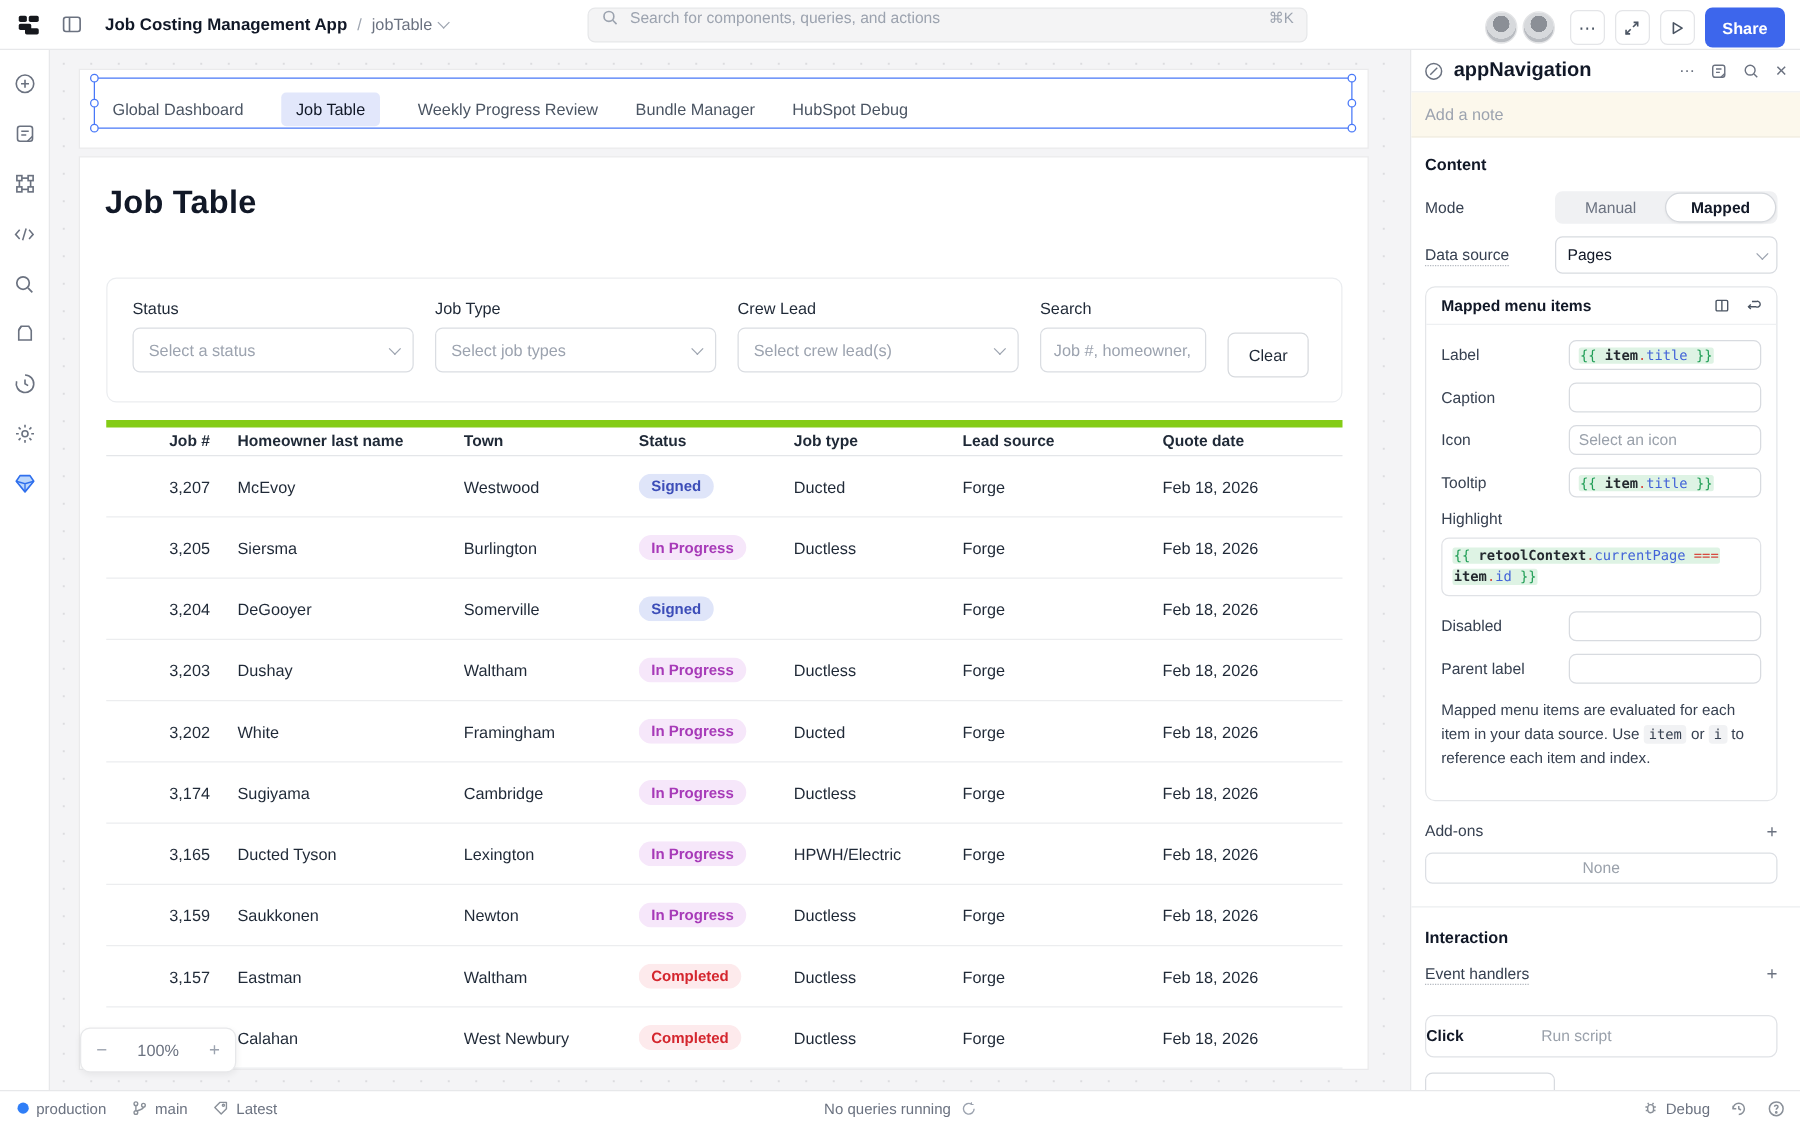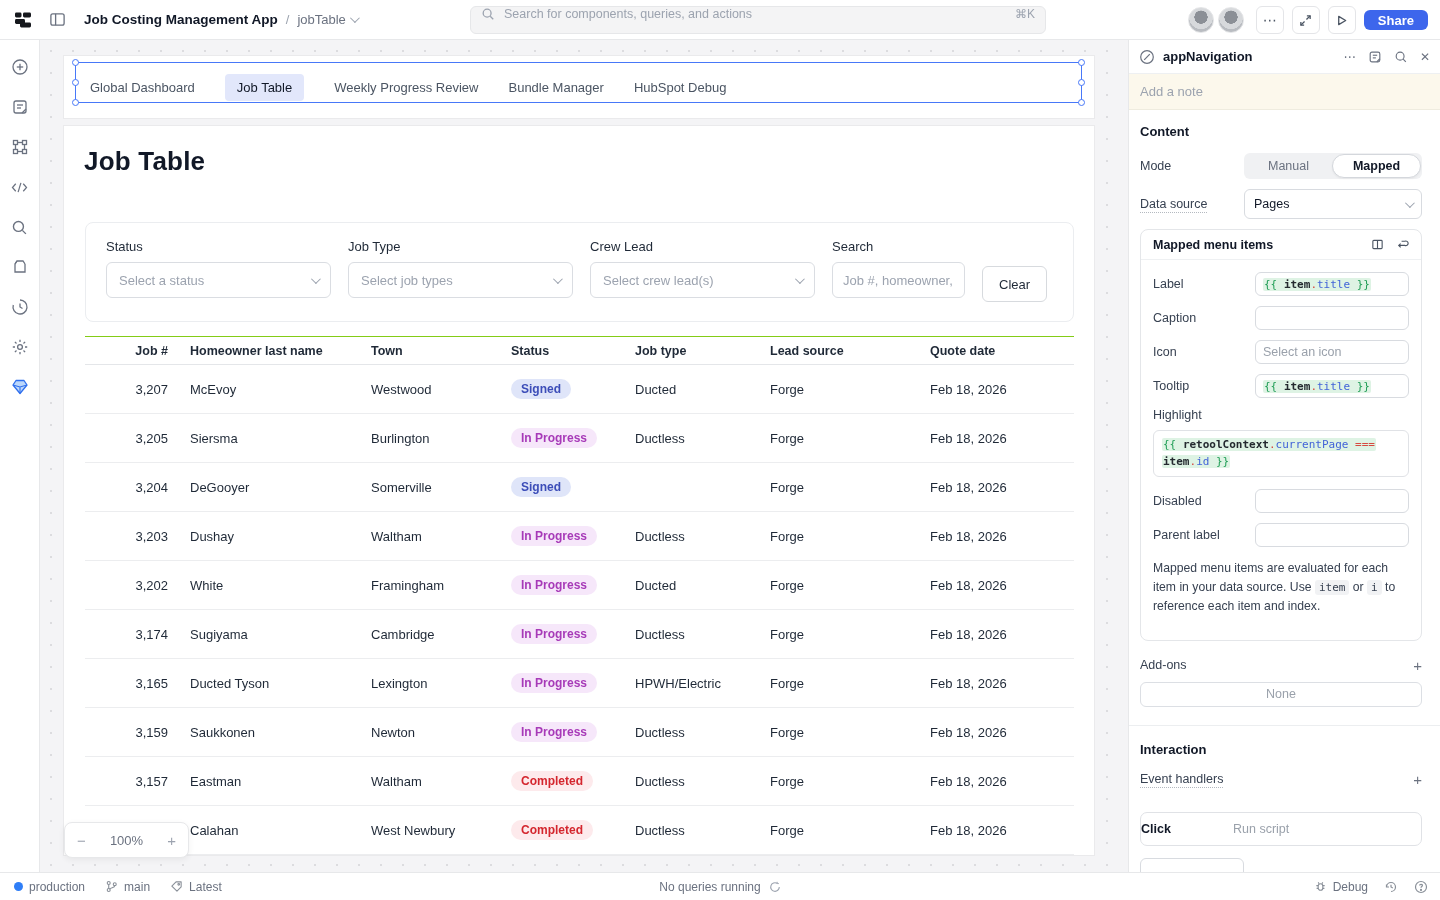--- a/index.html
+++ b/index.html
@@ -20,21 +20,21 @@
   .searchbar input { flex:1; border:none; outline:none; background:transparent; font-size:12.5px; color:#374151;
     font-family:"Liberation Sans", sans-serif; }
   .searchbar input::placeholder { color:#9ca3af; }
   .searchbar .kbd { font-size:12px; color:#9ca3af; }
   .top-right { position:absolute; right:12px; top:6px; display:flex; align-items:center; gap:8px; }
   .avatars { display:flex; gap:4px; margin-right:4px; }
   .avatar { width:26px; height:26px; border-radius:50%;
     background:radial-gradient(circle at 50% 38%, #8b8f96 0 34%, #d7d9dc 35% 62%, #b9bcc1 63%); border:1px solid #e3e4e6; }
   .icon-btn { width:28px; height:28px; border:1px solid #e4e5e8; border-radius:6px; background:#fff;
     display:flex; align-items:center; justify-content:center; color:#4b5563; font-size:14px; cursor:pointer; }
-  .share-btn { height:20px; padding:0 14px; border:none; border-radius:6px; background:#3d66ec; color:#fff;
+  .share-btn { height:32px; padding:0 14px; border:none; border-radius:6px; background:#3d66ec; color:#fff;
     font-size:13px; font-weight:600; display:flex; align-items:center; cursor:pointer; font-family:"Liberation Sans",sans-serif; }
 
   
   .rail { position:absolute; left:0; top:40px; width:40px; height:832px; background:#fff;
     border-right:1px solid #e7e8ea; display:flex; flex-direction:column; align-items:center; padding-top:12px; z-index:20; }
   .rail-item { width:30px; height:30px; margin-bottom:10px; display:flex; align-items:center; justify-content:center;
     border-radius:6px; color:#6b7280; cursor:pointer; }
   .rail-item.active { color:#2563eb; }
 
   
@@ -61,42 +61,42 @@
   .chev { width:7px; height:7px; border-right:1.5px solid #9ca3af; border-bottom:1.5px solid #9ca3af;
     transform:rotate(45deg) translateY(-2px); }
   .fsearch { width:133px; height:36px; border:1px solid #dadde2; border-radius:6px; padding:0 10px; font-size:13px;
     color:#374151; outline:none; font-family:"Liberation Sans",sans-serif; }
   .fsearch::placeholder { color:#9ca3af; }
   .clear-btn { margin-top:27px; height:36px; padding:0 16px; background:#fff; border:1px solid #d7dade; border-radius:6px;
     font-size:13px; font-weight:500; color:#1f2937; cursor:pointer; font-family:"Liberation Sans",sans-serif; }
 
   .jtable { position:absolute; left:21px; top:210px; width:989px; }
   .thead, .trow { display:grid; grid-template-columns:83px 203px 140px 124px 135px 160px 1fr; align-items:center; }
-  .thead { height:29px; border-top:1px solid #84cc16; border-bottom:1px solid #e4e6e9; }
+  .thead { height:29px; border-top:6px solid #84cc16; border-bottom:1px solid #e4e6e9; }
   .thead .tcell { font-size:12.5px; font-weight:600; color:#1f2937; }
   .trow { height:49px; border-bottom:1px solid #ecedef; cursor:pointer; }
   .tcell { font-size:13px; color:#1f2937; overflow:hidden; white-space:nowrap; }
   .tcell:nth-child(1) { text-align:right; }
   .tcell:nth-child(2) { padding-left:22px; }
   .badge { display:inline-block; font-size:12px; font-weight:600; padding:3px 10px; border-radius:10px; }
   .badge-signed { background:#dfe5f9; color:#3c4db8; }
   .badge-inprogress { background:#f6e7fa; color:#a73ab8; }
   .badge-completed { background:#fdeaec; color:#d4262e; }
 
   .zoom-pill { position:absolute; left:24px; top:782px; width:125px; height:36px; background:#fff; border:1px solid #e7e8ea;
     border-radius:8px; box-shadow:0 2px 6px rgba(0,0,0,.06); display:flex; align-items:center; justify-content:space-between;
     padding:0 12px; z-index:5; }
   .zoom-pill .zbtn { font-size:15px; color:#9ca3af; cursor:pointer; border:none; background:none; }
   .zoom-pill .zlevel { font-size:13px; color:#6b7280; }
 
   
   .inspector { position:absolute; right:0; top:40px; width:312px; height:832px; background:#fff;
     border-left:1px solid #e7e8ea; overflow:hidden; font-size:12.5px; color:#374151; }
   .insp-header { height:34px; display:flex; align-items:center; padding:0 10px; border-bottom:1px solid #eef0f2; }
-  .insp-title { font-size:13px; font-weight:700; color:#111827; margin-left:8px; flex:1; }
+  .insp-title { font-size:16px; font-weight:700; color:#111827; margin-left:8px; flex:1; }
   .insp-hicons { display:flex; align-items:center; gap:12px; color:#6b7280; }
   .insp-hicons span, .insp-hicons svg { cursor:pointer; }
   .note-bar { height:36px; background:#fcf8ec; border-bottom:1px solid #efecdf; display:flex; align-items:center;
     padding:0 11px; color:#9ca3af; font-size:13px; }
   .insp-body { padding:14px 18px 0 11px; }
   .sect-title { font-size:13px; font-weight:700; color:#111827; margin-bottom:14px; }
   .prow { display:grid; grid-template-columns:104px 1fr; align-items:center; margin-bottom:10px; }
   .plabel { font-size:12.5px; color:#374151; }
   .plabel .dotted { border-bottom:1px dotted #b4b9c0; padding-bottom:1px; }
   .segmented { display:flex; background:#f0f1f3; border-radius:6px; height:26px; padding:1px; }

